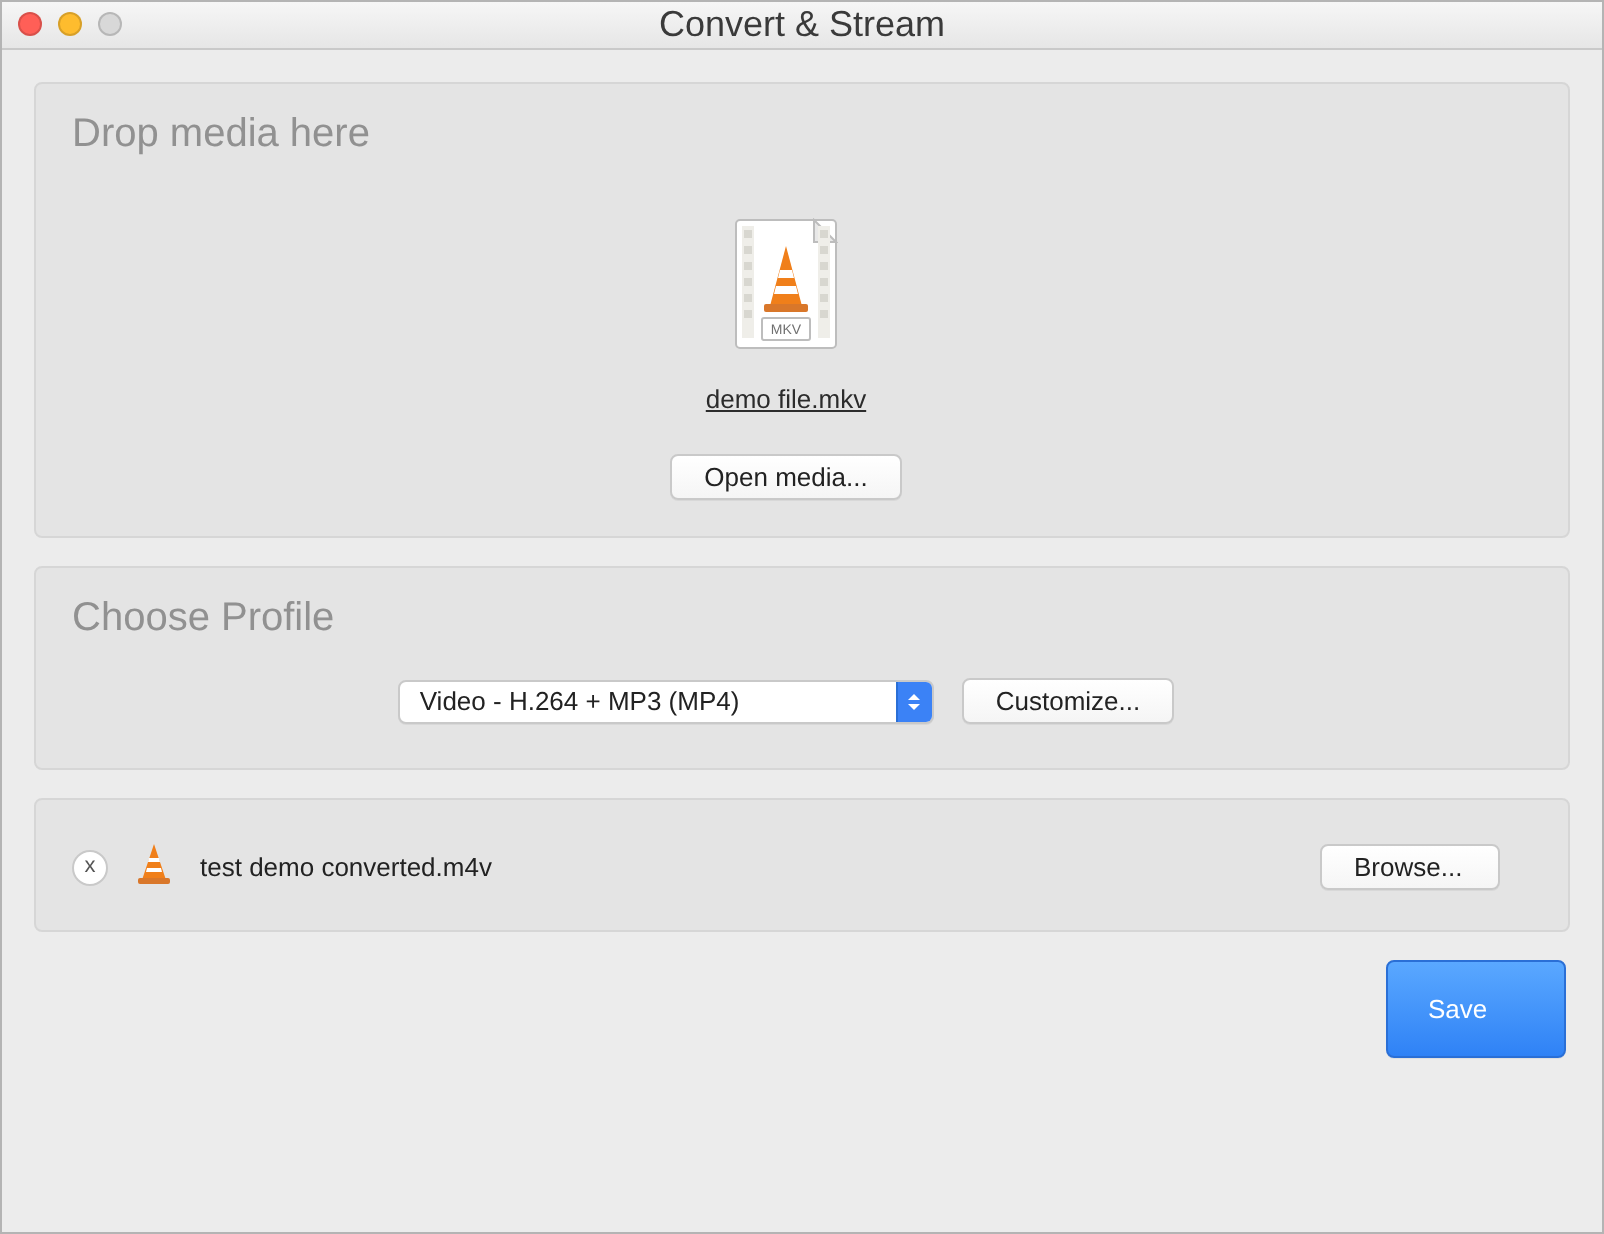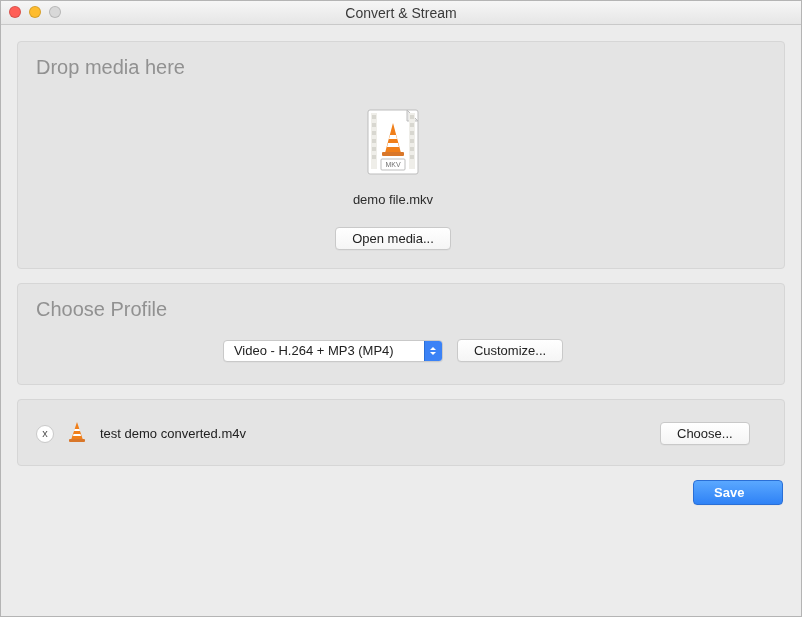--- a/index.html
+++ b/index.html
@@ -10,46 +10,46 @@
       border: 1px solid #b4b4b4; overflow: hidden;
     }
     .titlebar {
       height: 24px; background: linear-gradient(#f6f6f6,#e6e6e6);
       border-bottom: 1px solid #c9c9c9; display: flex; align-items: center;
       position: relative;
     }
     .traffic { position: absolute; left: 8px; top: 5px; display: flex; gap: 8px; }
     .tl { width: 12px; height: 12px; border-radius: 50%; border: 0.5px solid rgba(0,0,0,.15); }
     .tl.red { background:#ff5f57; } .tl.yellow { background:#febc2e; } .tl.green { background:#d8d8d8; }
-    .titlebar-title { margin: 0 auto; font-size: 14px; color:#3a3a3a; }
+    .titlebar-title { margin: 0 auto; font-size: 18px; color:#3a3a3a; }
     .content { padding: 16px 16px 12px 16px; }
     .panel {
       background:#e4e4e4; border:1px solid #d6d6d6; border-radius:4px;
       padding: 14px 34px 18px 18px; margin-bottom: 14px;
     }
     .panel:last-of-type { margin-bottom: 10px; }
     .panel-title { font-size: 20px; color:#919191; font-weight:400; margin-bottom: 12px; }
-    .drop-area { text-align:center; padding-top: 18px; }
+    .drop-area { text-align:center; padding-top: 18px; text-decoration: underline; }
     .file-icon { display:inline-block; margin-bottom:6px; }
     .file-name { font-size:13px; color:#2b2b2b; margin-top:8px; }
     .open-media-row { margin-top:20px; }
     .btn {
       display:inline-block; min-width: 90px; padding: 3px 16px; font-size:13px;
       background: linear-gradient(#ffffff,#f5f5f5); border:1px solid #c9c9c9;
       border-radius:4px; color:#222; text-align:left; white-space:nowrap;
       box-shadow: 0 0.5px 0 rgba(0,0,0,.05);
     }
     .btn.primary {
       background: linear-gradient(#5aa8ff,#2f82f6); border:1px solid #2a6fd6;
-      color:#fff; font-weight:700; padding:4px 20px;
+      color:#fff; font-weight:400; padding:16px 20px;
     }
     .profile-row { display:flex; align-items:center; justify-content:center; gap:14px; padding: 6px 0 4px 0;}
     .select {
       display:flex; align-items:center; justify-content:space-between;
-      width: 220px; height:22px; padding: 0 0 0 10px;
+      width: 268px; height:22px; padding: 0 0 0 10px;
       background:#fff; border:1px solid #c9c9c9; border-radius:4px;
       box-shadow: 0 0.5px 0 rgba(0,0,0,.05); font-size:13px; color:#222;
     }
     .select .arrows {
       width:18px; height:100%; background:#3b82f6; border-left:1px solid #2a6fd6;
       border-top-right-radius:3px; border-bottom-right-radius:3px;
       display:flex; flex-direction:column; align-items:center; justify-content:center; gap:0;
     }
     .arrow-up, .arrow-down { width:0; height:0; border-left:3px solid transparent; border-right:3px solid transparent; }
     .arrow-up { border-bottom:3.5px solid #fff; margin-bottom:1px; }
@@ -138,21 +138,21 @@
       <span>
         <svg width="22" height="24" viewBox="0 0 22 24">
           <path d="M11 2 L17 20 L5 20 Z" fill="#f07f1a"></path>
           <path d="M8.5 9 L13.5 9 L14 11 L8 11 Z" fill="#fff"></path>
           <path d="M7.5 14 L14.5 14 L15 16 L7 16 Z" fill="#fff"></path>
           <rect x="3" y="19" width="16" height="3" rx="1" fill="#d9772a"></rect>
         </svg>
       </span>
       <span class="dest-filename">test demo converted.m4v</span>
       <span class="spacer"></span>
-      <span class="btn">Choose...</span>
+      <span class="btn">Browse...</span>
     </div>
   </div>
 
   <div class="footer">
     <span class="btn primary">Save</span>
   </div>
 
 </div>
 
 </body></html>

